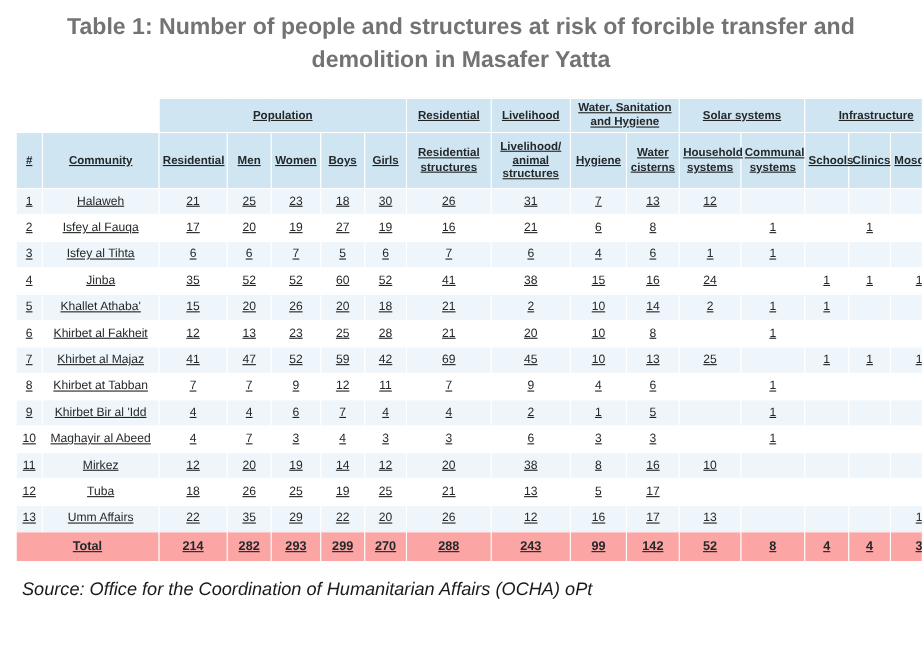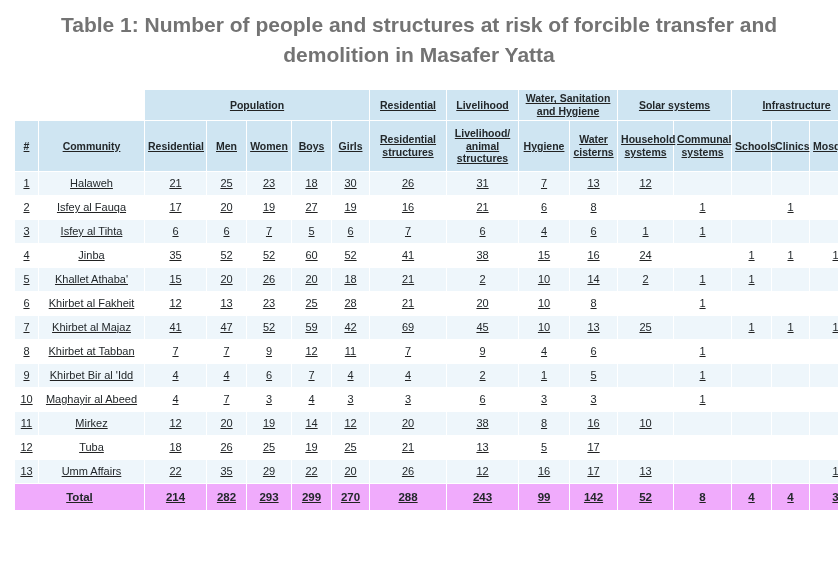--- a/index.html
+++ b/index.html
@@ -77,21 +77,21 @@
   td.idx {
     width: 22px;
     text-align: center;
     color: #23282b;
   }
   td.community, th.community-h {
     text-align: left;
     padding-left: 8px;
   }
   tfoot td {
-    background: #f0abfc;
+    background: #fca5a5;
     font-weight: bold;
     height: 26px;
     font-size: 11.5px;
   }
   tfoot td.total-label {
     text-align: center;
   }
   .source {
     margin-top: 16px;
     padding-left: 12px;
@@ -407,14 +407,15 @@
           <td>52</td>
           <td>8</td>
           <td>4</td>
           <td>4</td>
           <td>3</td>
         </tr>
       </tfoot>
     </table>
   </div>
 
+  <div class="source">Source: Office for the Coordination of Humanitarian Affairs (OCHA) oPt</div>
 
 </div>
 
 </body></html>

